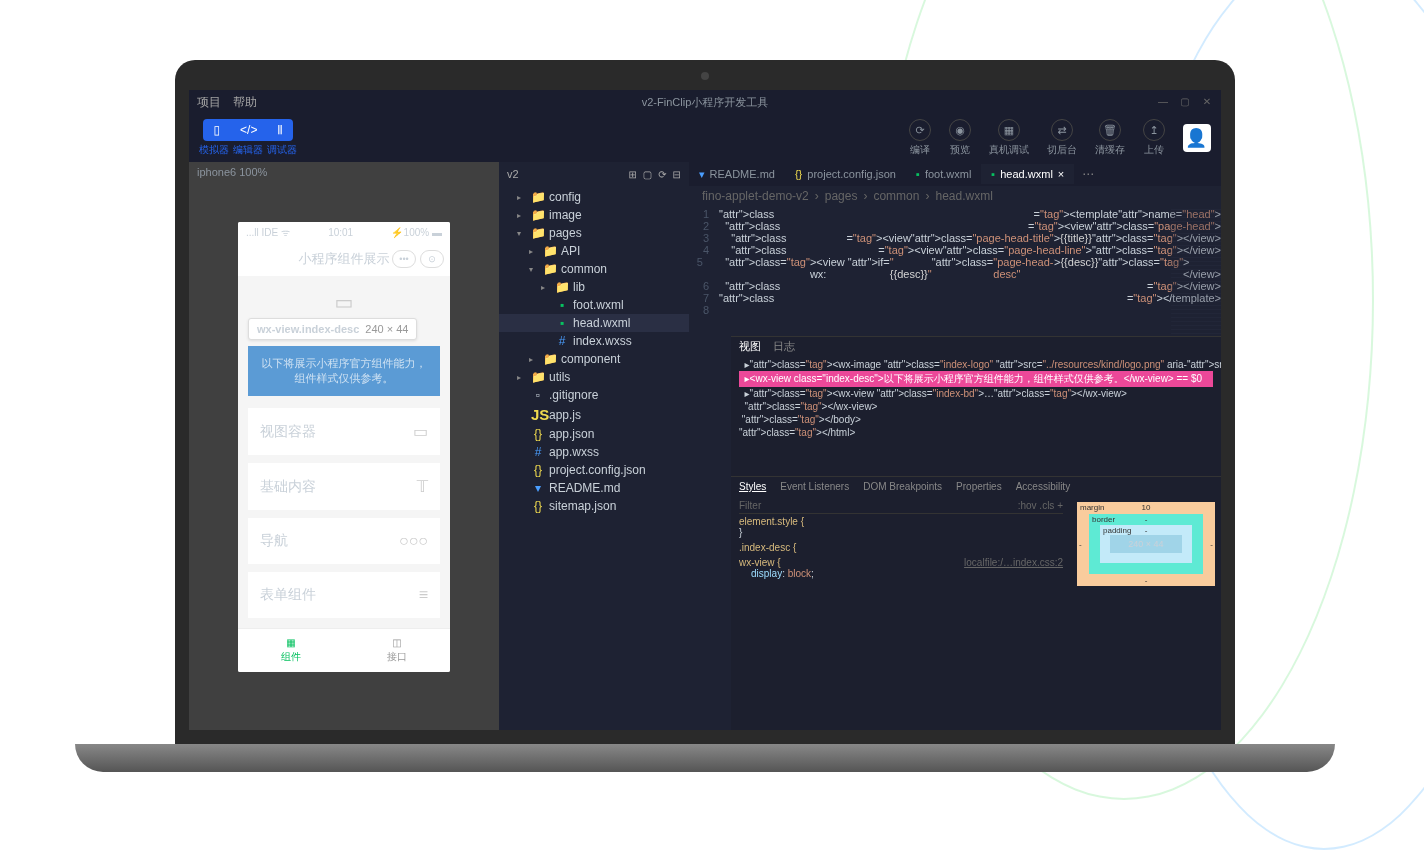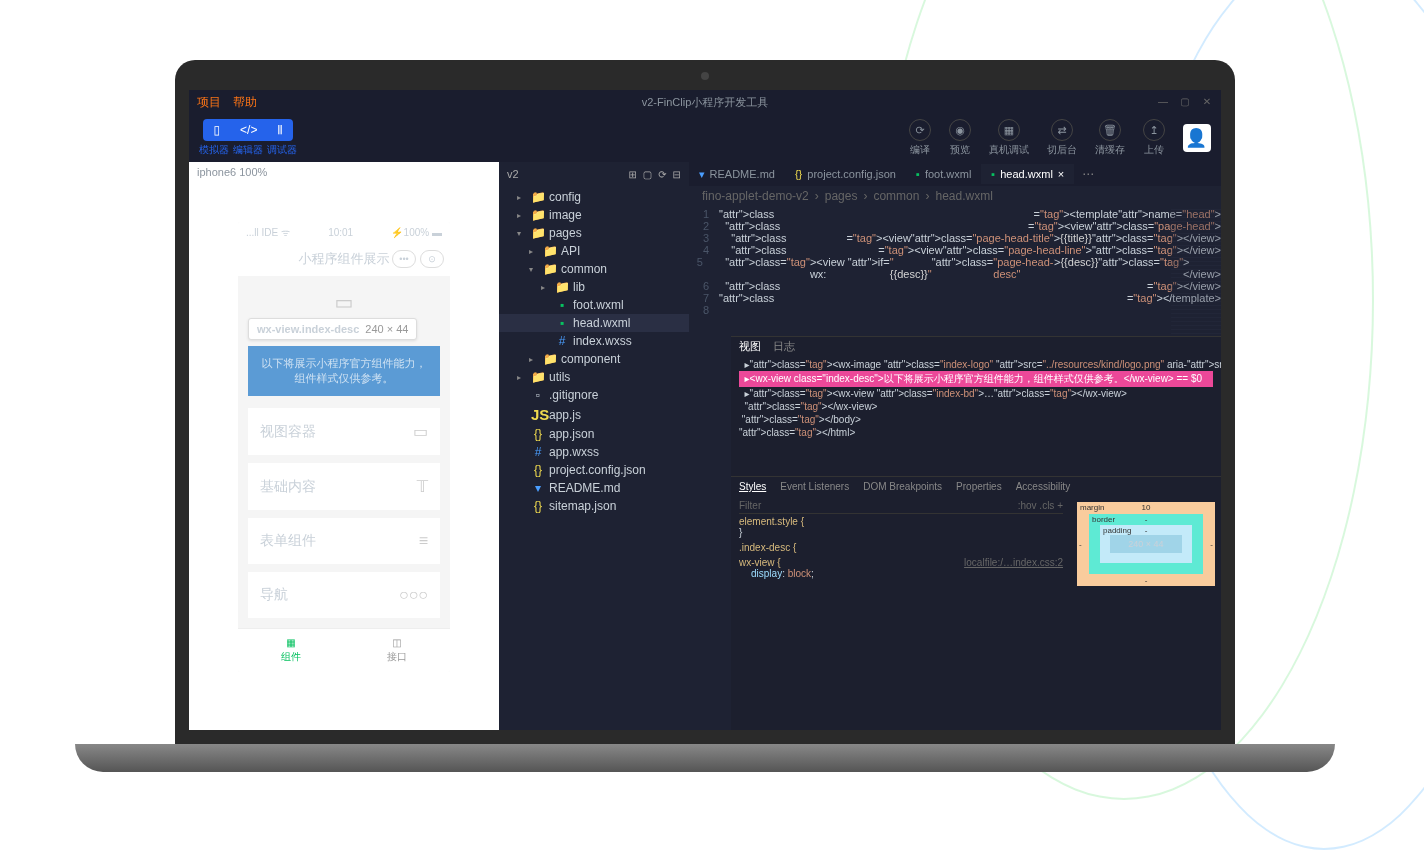--- a/index.html
+++ b/index.html
@@ -14,21 +14,21 @@
 .laptop-screen { background: #2a2a2a; border-radius: 20px 20px 0 0; padding: 30px 14px 14px 14px; position: relative; }
 .laptop-camera { position: absolute; top: 12px; left: 50%; transform: translateX(-50%); width: 8px; height: 8px; background: #444; border-radius: 50%; }
 .laptop-base { height: 28px; background: linear-gradient(#888, #555); border-radius: 0 0 40px 40px; margin: 0 -100px; }
 
 
 .app { background: #1a1d2e; color: #c9d1d9; font-size: 12px; height: 640px; display: flex; flex-direction: column; }
 
 
 .titlebar { height: 24px; display: flex; align-items: center; padding: 0 8px; position: relative; background: #1a1d2e; }
 .titlebar-left { display: flex; gap: 12px; }
-.titlebar-left span { color: #f97316; cursor: pointer; }
+.titlebar-left span { color: #a3a3a3; cursor: pointer; }
 .titlebar-center { position: absolute; left: 50%; transform: translateX(-50%); color: #8b949e; font-size: 11px; }
 .titlebar-right { position: absolute; right: 8px; display: flex; gap: 10px; }
 .win-ctrl { width: 12px; height: 12px; color: #666; cursor: pointer; font-size: 10px; text-align: center; }
 
 
 .toolbar { height: 48px; display: flex; align-items: center; padding: 0 10px; justify-content: space-between; }
 .mode-btn { background: #2563eb; color: #fff; padding: 4px 10px; font-size: 11px; display: flex; flex-direction: column; align-items: center; gap: 2px; cursor: pointer; }
 .mode-btn:first-child { border-radius: 4px 0 0 4px; }
 .mode-btn:last-child { border-radius: 0 4px 4px 0; }
 .mode-btn .ico { font-size: 12px; }
@@ -38,21 +38,21 @@
 .toolbar-right { display: flex; gap: 18px; align-items: center; }
 .tool-btn { display: flex; flex-direction: column; align-items: center; gap: 2px; cursor: pointer; color: #8b949e; }
 .tool-btn .ico { width: 22px; height: 22px; border: 1px solid #444; border-radius: 50%; display: flex; align-items: center; justify-content: center; font-size: 11px; }
 .tool-btn span { font-size: 10px; }
 .avatar { width: 28px; height: 28px; background: #fff; border-radius: 4px; display: flex; align-items: center; justify-content: center; font-size: 18px; }
 
 
 .main { flex: 1; display: flex; overflow: hidden; }
 
 
-.sim-panel { width: 310px; background: #ffffff; display: flex; flex-direction: column; }
+.sim-panel { width: 310px; background: #404040; display: flex; flex-direction: column; }
 .sim-info { padding: 4px 8px; color: #8b949e; font-size: 11px; }
 .phone { margin: 40px auto 0; width: 212px; height: 450px; background: #f5f5f5; border-radius: 2px; position: relative; overflow: hidden; }
 .phone-status { height: 20px; background: #fff; display: flex; justify-content: space-between; align-items: center; padding: 0 8px; font-size: 10px; }
 .phone-nav { height: 34px; background: #fff; display: flex; align-items: center; justify-content: center; position: relative; font-size: 13px; }
 .phone-nav-actions { position: absolute; right: 6px; display: flex; gap: 4px; }
 .nav-btn { width: 24px; height: 18px; border: 1px solid #ddd; border-radius: 12px; font-size: 9px; display: flex; align-items: center; justify-content: center; }
 .phone-body { padding: 10px; }
 .tooltip { background: #fff; border: 1px solid #ddd; padding: 4px 8px; font-size: 11px; margin-bottom: 6px; border-radius: 3px; box-shadow: 0 1px 3px rgba(0,0,0,0.1); display: inline-block; }
 .tooltip .dim { color: #999; margin-left: 6px; }
 .highlight-box { background: #5b9bd5; color: rgba(255,255,255,0.7); padding: 10px; font-size: 11px; text-align: center; margin-bottom: 12px; }
@@ -229,26 +229,26 @@
               <div id="sim-list">
                   <div class="list-item">
                     <span>视图容器</span>
                     <span class="ico">▭</span>
                   </div>
                   <div class="list-item">
                     <span>基础内容</span>
                     <span class="ico">𝕋</span>
                   </div>
                   <div class="list-item">
+                    <span>导航</span>
+                    <span class="ico">○○○</span>
+                  </div>
+                  <div class="list-item">
                     <span>表单组件</span>
                     <span class="ico">≡</span>
-                  </div>
-                  <div class="list-item">
-                    <span>导航</span>
-                    <span class="ico">○○○</span>
                   </div>
                 </div>
             </div>
             <div class="phone-tabs">
               <div class="phone-tab active">
                   <span>▦</span>
                   <span>组件</span>
                 </div>
               <div class="phone-tab" style="color:#999">
                   <span>◫</span>

